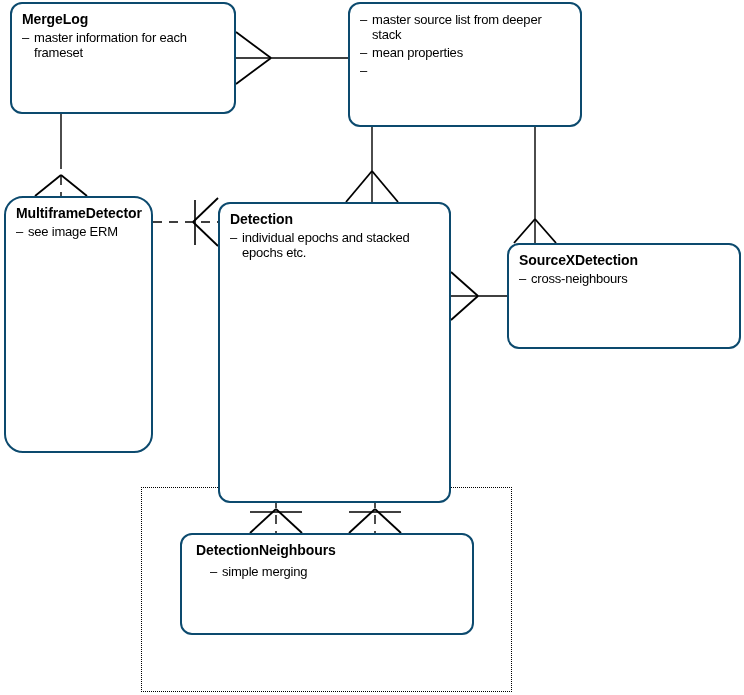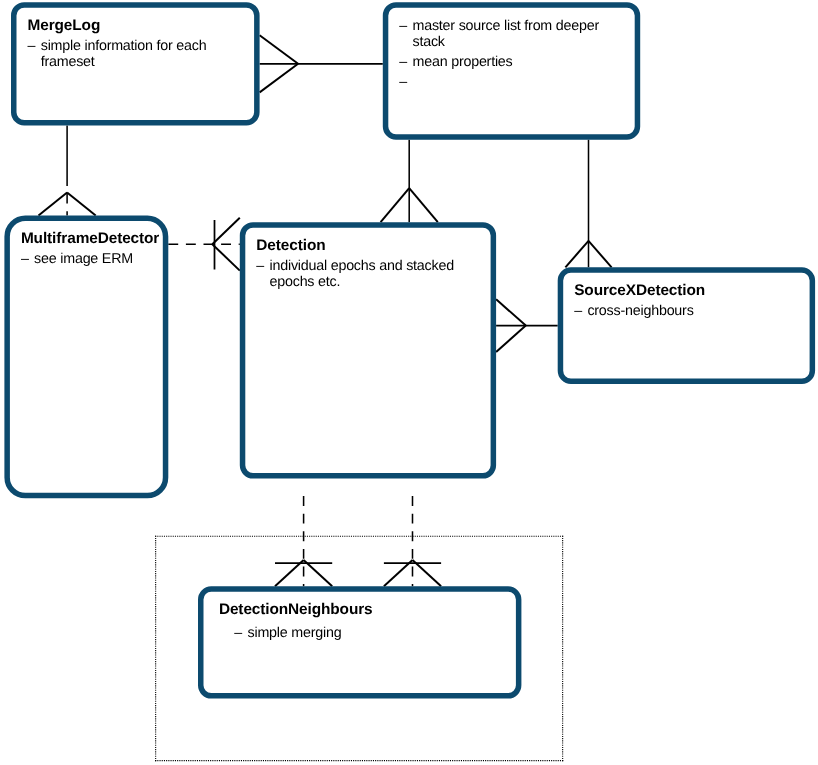--- a/index.html
+++ b/index.html
@@ -20,21 +20,21 @@
     left: 0;
     top: 0;
     width: 744px;
     height: 695px;
     pointer-events: none;
   }
   .entity {
     position: absolute;
     box-sizing: border-box;
     background: #ffffff;
-    border: 5px solid #0c4a6e;
+    border: 2px solid #0c4a6e;
     border-radius: 12px;
     padding: 6px 10px 8px 10px;
     z-index: 3;
   }
   .entity .ttl {
     font-size: 14px;
     font-weight: bold;
     color: #000000;
     line-height: 18px;
     letter-spacing: -0.1px;
@@ -123,40 +123,40 @@
       <line x1="401" y1="533" x2="375" y2="509" stroke="#000" stroke-width="1.8"></line>
       <line x1="349" y1="512" x2="401" y2="512" stroke="#000" stroke-width="1.6"></line>
     </g>
   </svg>
 
   <div class="group-box" style="left:141px; top:487px; width:371px; height:205px;"></div>
 
   <div class="entity" style="left:10px; top:2px; width:226px; height:112px;">
     <div class="ttl">MergeLog</div>
     <div class="attrs">
-      <div class="attr"><span class="dash">–</span><span>simple information for each frameset</span></div>
+      <div class="attr"><span class="dash">–</span><span>master information for each frameset</span></div>
     </div>
   </div>
 
   <div class="entity" style="left:348px; top:2px; width:234px; height:125px;">
     <div class="attrs">
       <div class="attr"><span class="dash">–</span><span>master source list from deeper stack</span></div>
       <div class="attr"><span class="dash">–</span><span>mean properties</span></div>
       <div class="attr"><span class="dash">–</span></div>
     </div>
   </div>
 
   <div class="entity" style="left:4px; top:196px; width:149px; height:257px;border-radius:19px;">
     <div class="ttl">MultiframeDetector</div>
     <div class="attrs">
       <div class="attr"><span class="dash">–</span><span>see image ERM</span></div>
     </div>
   </div>
 
-  <div class="entity" style="left:218px; top:202px; width:233px; height:233px;">
+  <div class="entity" style="left:218px; top:202px; width:233px; height:301px;">
     <div class="ttl">Detection</div>
     <div class="attrs">
       <div class="attr"><span class="dash">–</span><span>individual epochs and stacked epochs etc.</span></div>
     </div>
   </div>
 
   <div class="entity" style="left:507px; top:243px; width:234px; height:106px;">
     <div class="ttl">SourceXDetection</div>
     <div class="attrs">
       <div class="attr"><span class="dash">–</span><span>cross-neighbours</span></div>

